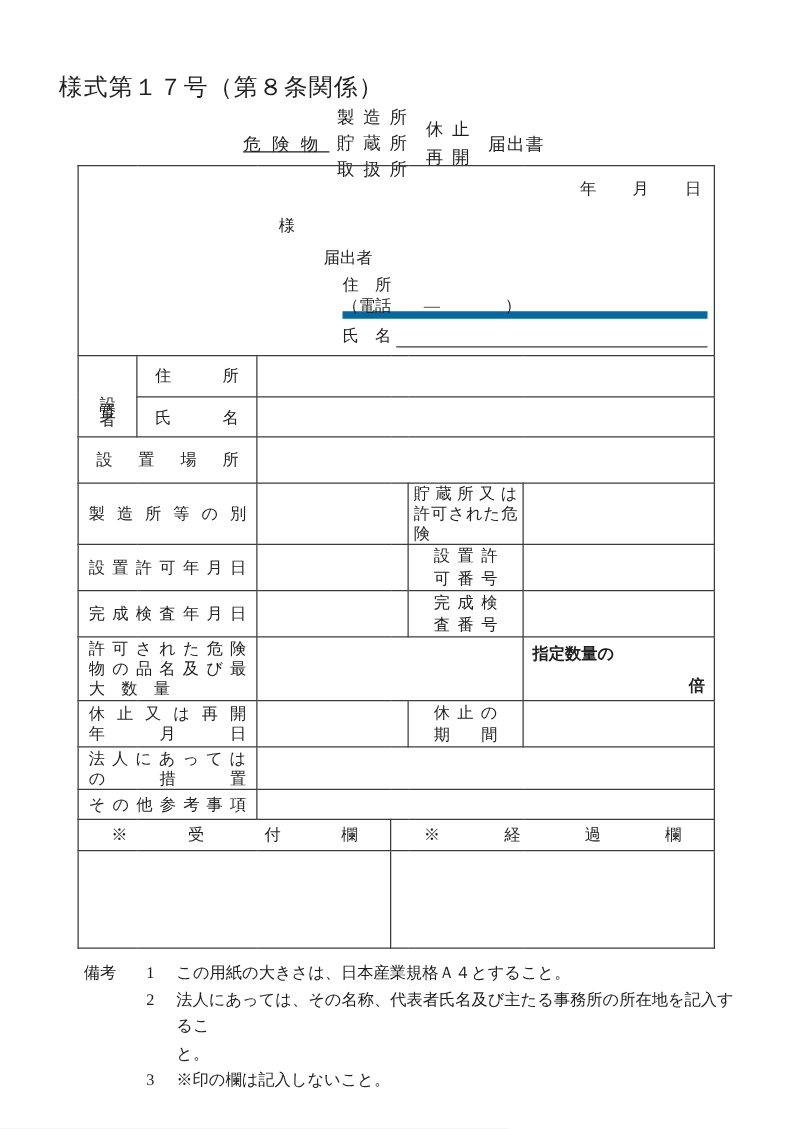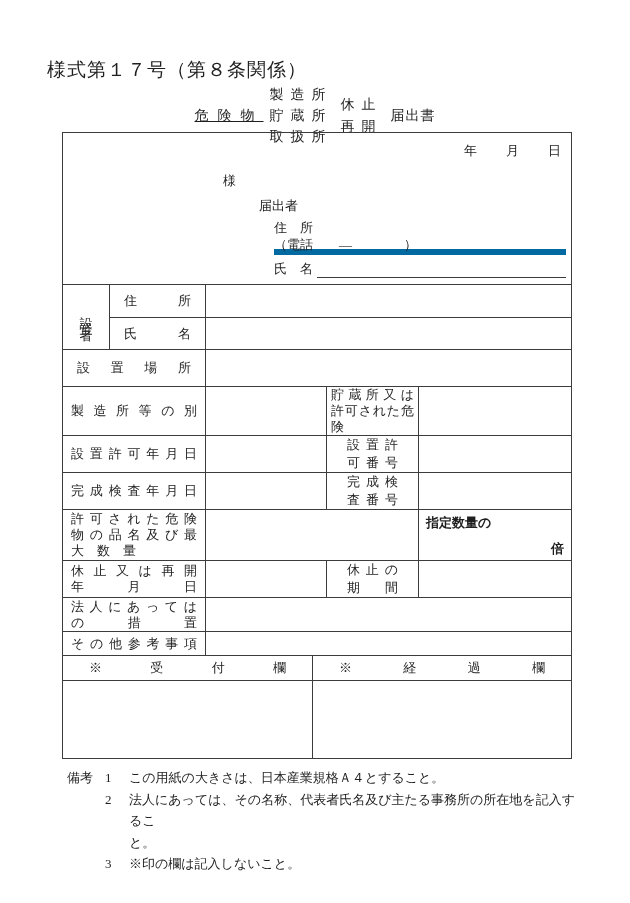--- a/index.html
+++ b/index.html
@@ -102,21 +102,21 @@
   td.box-cell { vertical-align: top; }
 
   .notes {
     position: absolute;
     top: 767px;
     left: 67px;
     width: 520px;
     font-size: 13px;
     line-height: 21.5px;
     display: flex;
-    gap: 12px;
+    gap: 24px;
   }
   .notes-label { flex: 0 0 auto; }
   .note-item { display: flex; }
   .note-num { flex: 0 0 24px; }
 </style>
 </head>
 <body>
 
 <div class="page">
 

